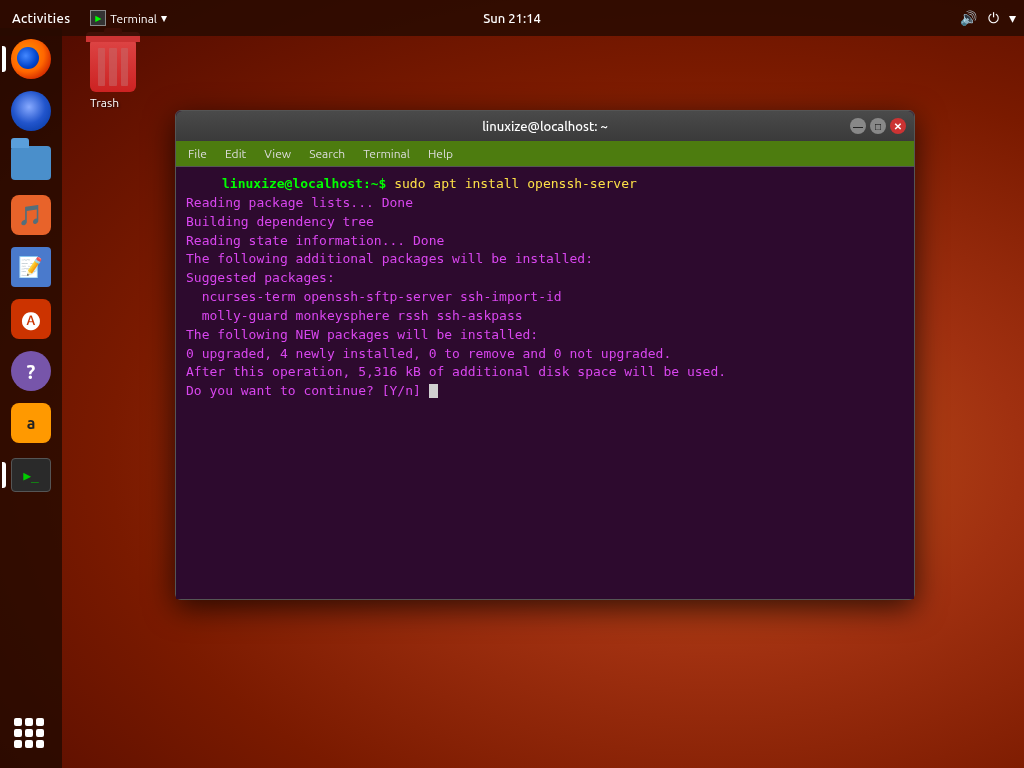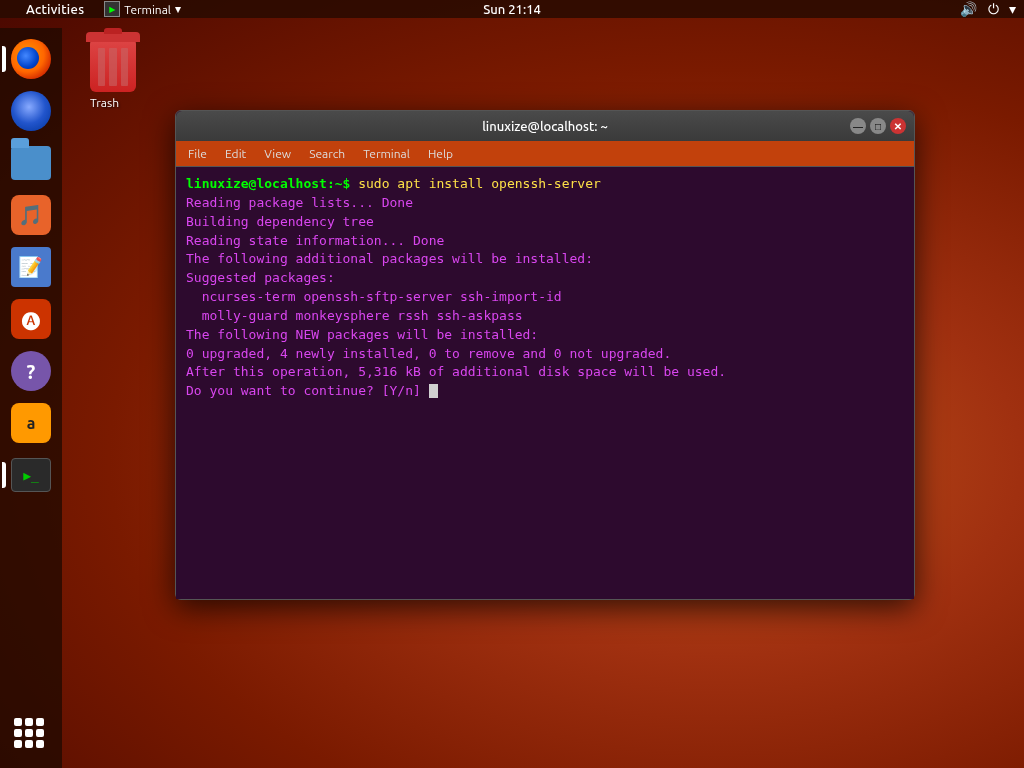--- a/index.html
+++ b/index.html
@@ -17,27 +17,26 @@
       width: 100%;
       height: 100%;
       background: radial-gradient(ellipse at 70% 60%, #c0521a 0%, #a03010 30%, #7a1a00 60%, #4a0800 100%);
       position: relative;
     }
 
     
     .top-panel {
       position: absolute;
       top: 0; left: 0; right: 0;
-      height: 18px;
+      height: 36px;
       background: rgba(40,10,0,0.85);
       display: flex;
       align-items: center;
       justify-content: space-between;
       z-index: 100;
-      padding-left: 14px;
     }
     .top-panel-left {
       display: flex;
       align-items: center;
       gap: 8px;
     }
     .activities-btn {
       color: white;
       font-size: 13px;
       font-weight: 500;
@@ -345,21 +344,21 @@
       justify-content: center;
       font-size: 10px;
     }
     .btn-minimize { background: #888; }
     .btn-maximize { background: #888; }
     .btn-close { background: #cc3333; color: white; font-weight: bold; }
 
     
     .terminal-menubar {
       height: 26px;
-      background: #c2410c;
+      background: #4d7c0f;
       display: flex;
       align-items: center;
       padding: 0 4px;
       gap: 2px;
       flex-shrink: 0;
       border-bottom: 1px solid #555;
     }
     .menu-item {
       color: #ddd;
       font-size: 12px;
@@ -376,20 +375,21 @@
       font-family: 'DejaVu Sans Mono', 'Courier New', monospace;
       font-size: 13px;
       line-height: 1.45;
       color: #d0d0d0;
       overflow: hidden;
     }
 
     .term-prompt {
       color: #00ff00;
       font-weight: bold;
+      margin-left: 36px;
     }
     .term-command {
       color: #fde047;
     }
     .term-normal {
       color: #d946ef;
     }
     .term-cursor {
       display: inline-block;
       width: 9px;

